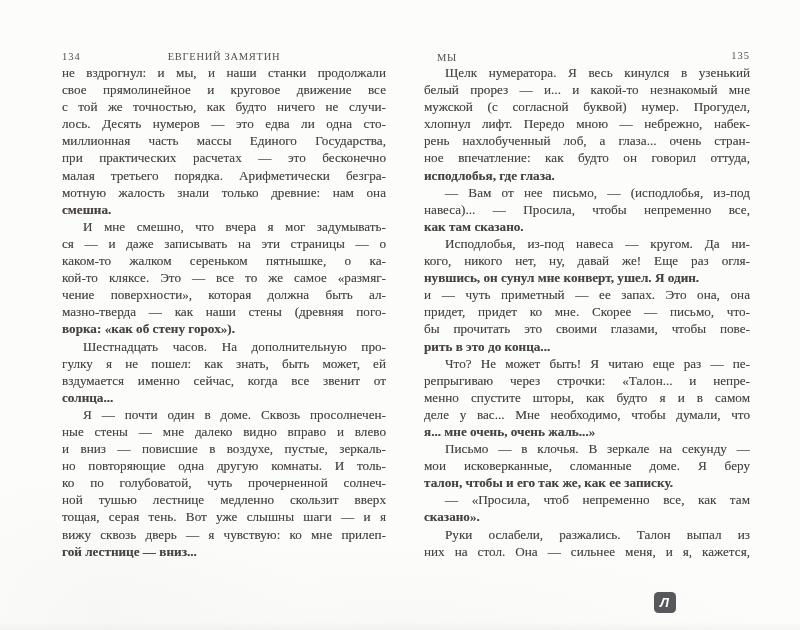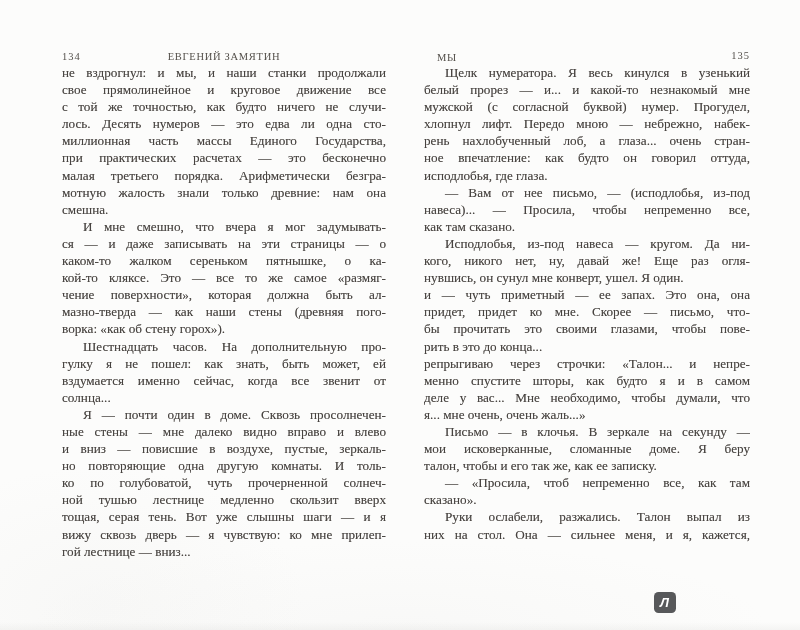--- a/index.html
+++ b/index.html
@@ -49,21 +49,21 @@
     line-height: 17.1px;
     color: #474340;
     text-shadow: 0 0 0.6px rgba(85, 80, 73, 0.45);
   }
   .line {
     height: 17.1px;
     overflow: hidden;
     text-align: justify;
     text-align-last: justify;
   }
-  .line.end    { text-align-last: left; }
+  .line.end    { text-align-last: left; font-weight: bold; }
   .line.indent { text-indent: 21px; }
 
   .watermark {
     position: absolute;
     left: 654px; top: 592px;
     width: 21px; height: 21px;
     border-radius: 4.5px;
     display: flex; align-items: center; justify-content: center;
     font-family: "Liberation Sans", sans-serif;
     font-style: italic;
@@ -132,20 +132,21 @@
         <div class="line indent">— Вам от нее письмо, — (исподлобья, из-под</div>
         <div class="line">навеса)... — Просила, чтобы непременно все,</div>
         <div class="line end">как там сказано.</div>
         <div class="line indent">Исподлобья, из-под навеса — кругом. Да ни-</div>
         <div class="line">кого, никого нет, ну, давай же! Еще раз огля-</div>
         <div class="line end">нувшись, он сунул мне конверт, ушел. Я один.</div>
         <div class="line">и — чуть приметный — ее запах. Это она, она</div>
         <div class="line">придет, придет ко мне. Скорее — письмо, что-</div>
         <div class="line">бы прочитать это своими глазами, чтобы пове-</div>
         <div class="line end">рить в это до конца...</div>
+        <div class="line indent">Что? Не может быть! Я читаю еще раз — пе-</div>
         <div class="line">репрыгиваю через строчки: «Талон... и непре-</div>
         <div class="line">менно спустите шторы, как будто я и в самом</div>
         <div class="line">деле у вас... Мне необходимо, чтобы думали, что</div>
         <div class="line end">я... мне очень, очень жаль...»</div>
         <div class="line indent">Письмо — в клочья. В зеркале на секунду —</div>
         <div class="line">мои исковерканные, сломанные доме. Я беру</div>
         <div class="line end">талон, чтобы и его так же, как ее записку.</div>
         <div class="line indent">— «Просила, чтоб непременно все, как там</div>
         <div class="line end">сказано».</div>
         <div class="line indent">Руки ослабели, разжались. Талон выпал из</div>

